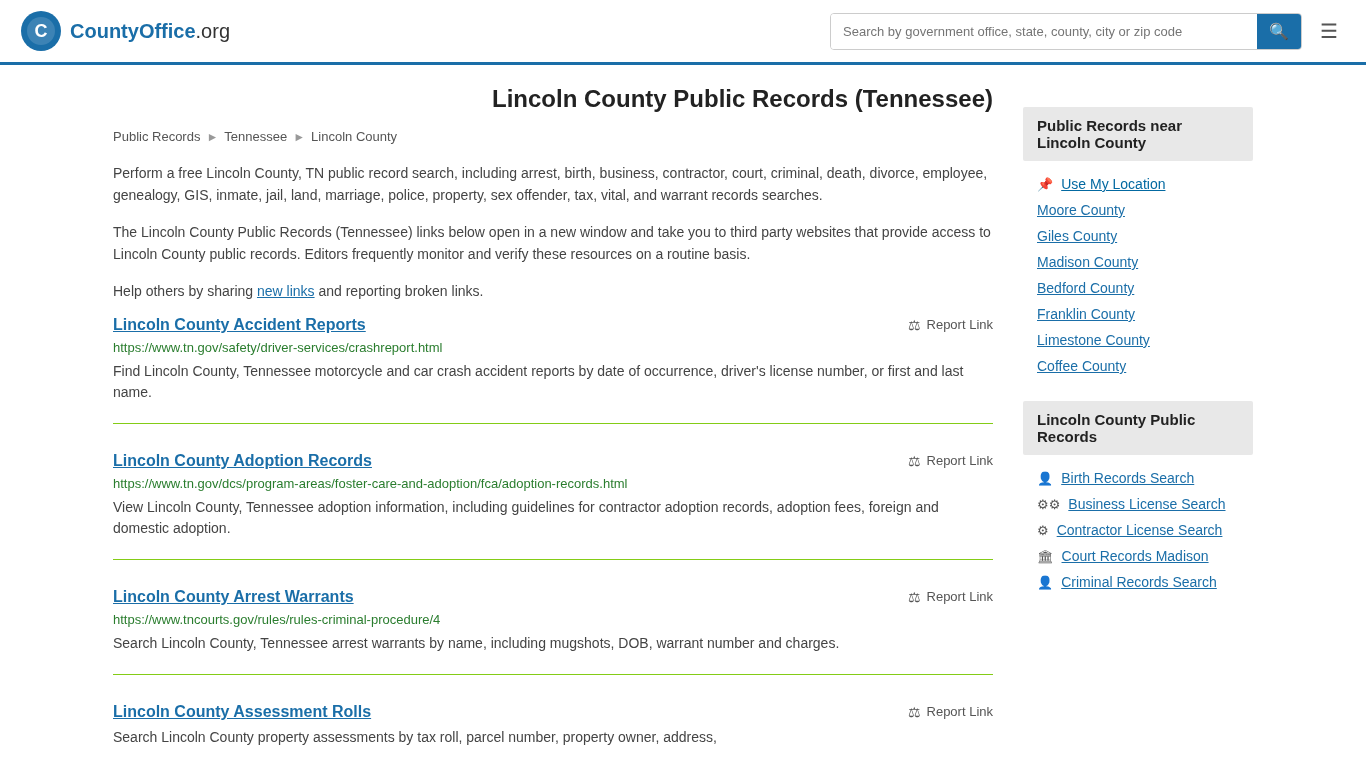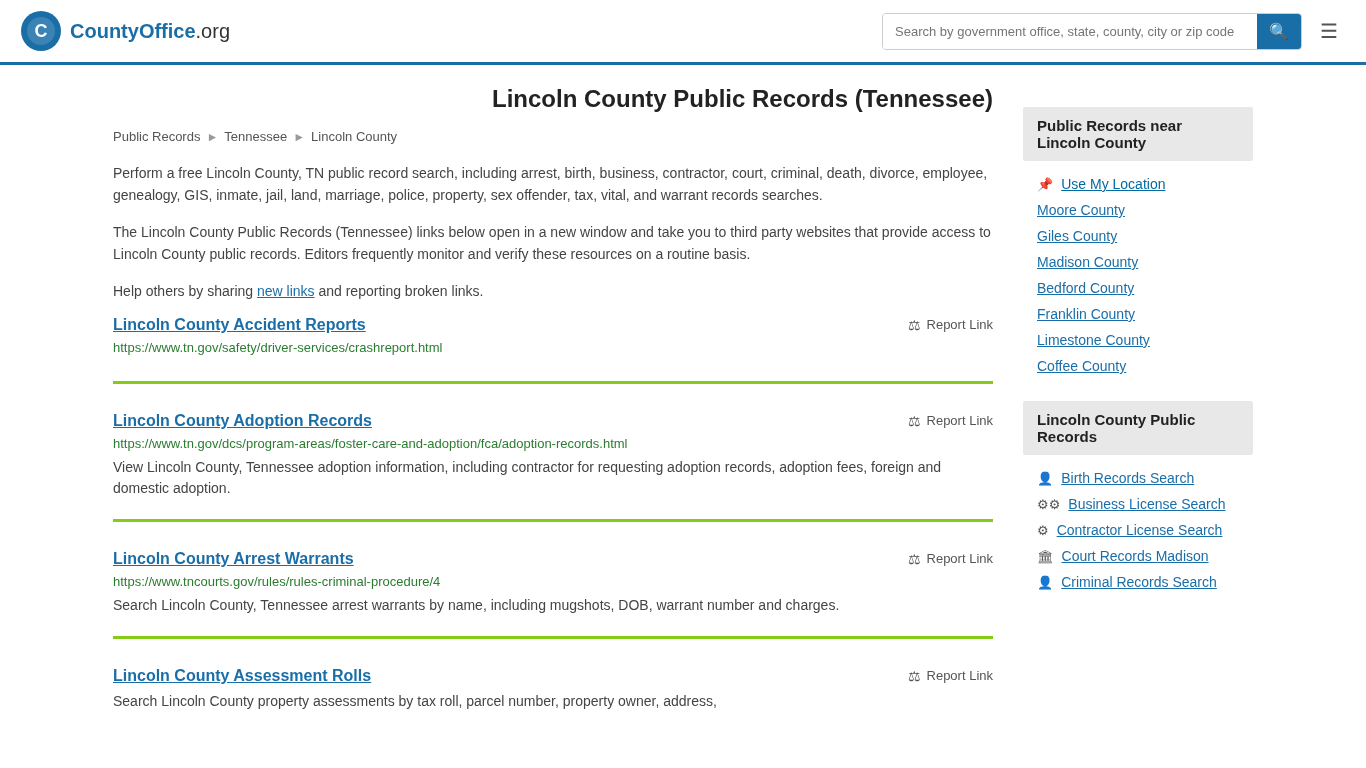--- a/index.html
+++ b/index.html
@@ -26,21 +26,21 @@
     .header-right {
       display: flex;
       align-items: center;
       gap: 10px;
     }
     .search-bar {
       display: flex;
       border: 1px solid #ccc;
       border-radius: 4px;
       overflow: hidden;
-      width: 420px;
+      width: 472px;
     }
     .search-bar input {
       border: none;
       outline: none;
       padding: 8px 12px;
       font-size: 13px;
       width: 100%;
       color: #666;
     }
     .search-btn {
@@ -108,21 +108,21 @@
       margin-bottom: 14px;
     }
     .description a {
       color: #1a6ea8;
       text-decoration: underline;
     }
 
     
     .record-entry {
       margin-bottom: 28px;
-      border-bottom: 3px solid #84cc16;
+      border-bottom: 1px solid #84cc16;
       padding-bottom: 20px;
     }
     .record-entry:last-child { border-bottom: none; }
     .record-header {
       display: flex;
       align-items: center;
       justify-content: space-between;
       margin-bottom: 6px;
     }
     .record-title {
@@ -246,31 +246,32 @@
     <div id="records-container">
         <div class="record-entry">
       <div class="record-header">
         <span class="record-title">Lincoln County Accident Reports</span>
         <span class="report-link">
           <span class="report-icon">⚖</span>
           <span>Report Link</span>
         </span>
       </div>
       <div class="record-url">https://www.tn.gov/safety/driver-services/crashreport.html</div>
+      <div class="record-desc">Find Lincoln County, Tennessee motorcycle and car crash accident reports by date of occurrence, driver's license number, or first and last name.</div>
     </div>
         <div class="record-entry">
       <div class="record-header">
         <span class="record-title">Lincoln County Adoption Records</span>
         <span class="report-link">
           <span class="report-icon">⚖</span>
           <span>Report Link</span>
         </span>
       </div>
       <div class="record-url">https://www.tn.gov/dcs/program-areas/foster-care-and-adoption/fca/adoption-records.html</div>
-      <div class="record-desc">View Lincoln County, Tennessee adoption information, including contractor for requesting adoption records, adoption fees, foreign and domestic adoption.</div>
+      <div class="record-desc">View Lincoln County, Tennessee adoption information, including guidelines for contractor adoption records, adoption fees, foreign and domestic adoption.</div>
     </div>
         <div class="record-entry">
       <div class="record-header">
         <span class="record-title">Lincoln County Arrest Warrants</span>
         <span class="report-link">
           <span class="report-icon">⚖</span>
           <span>Report Link</span>
         </span>
       </div>
       <div class="record-url">https://www.tncourts.gov/rules/rules-criminal-procedure/4</div>

